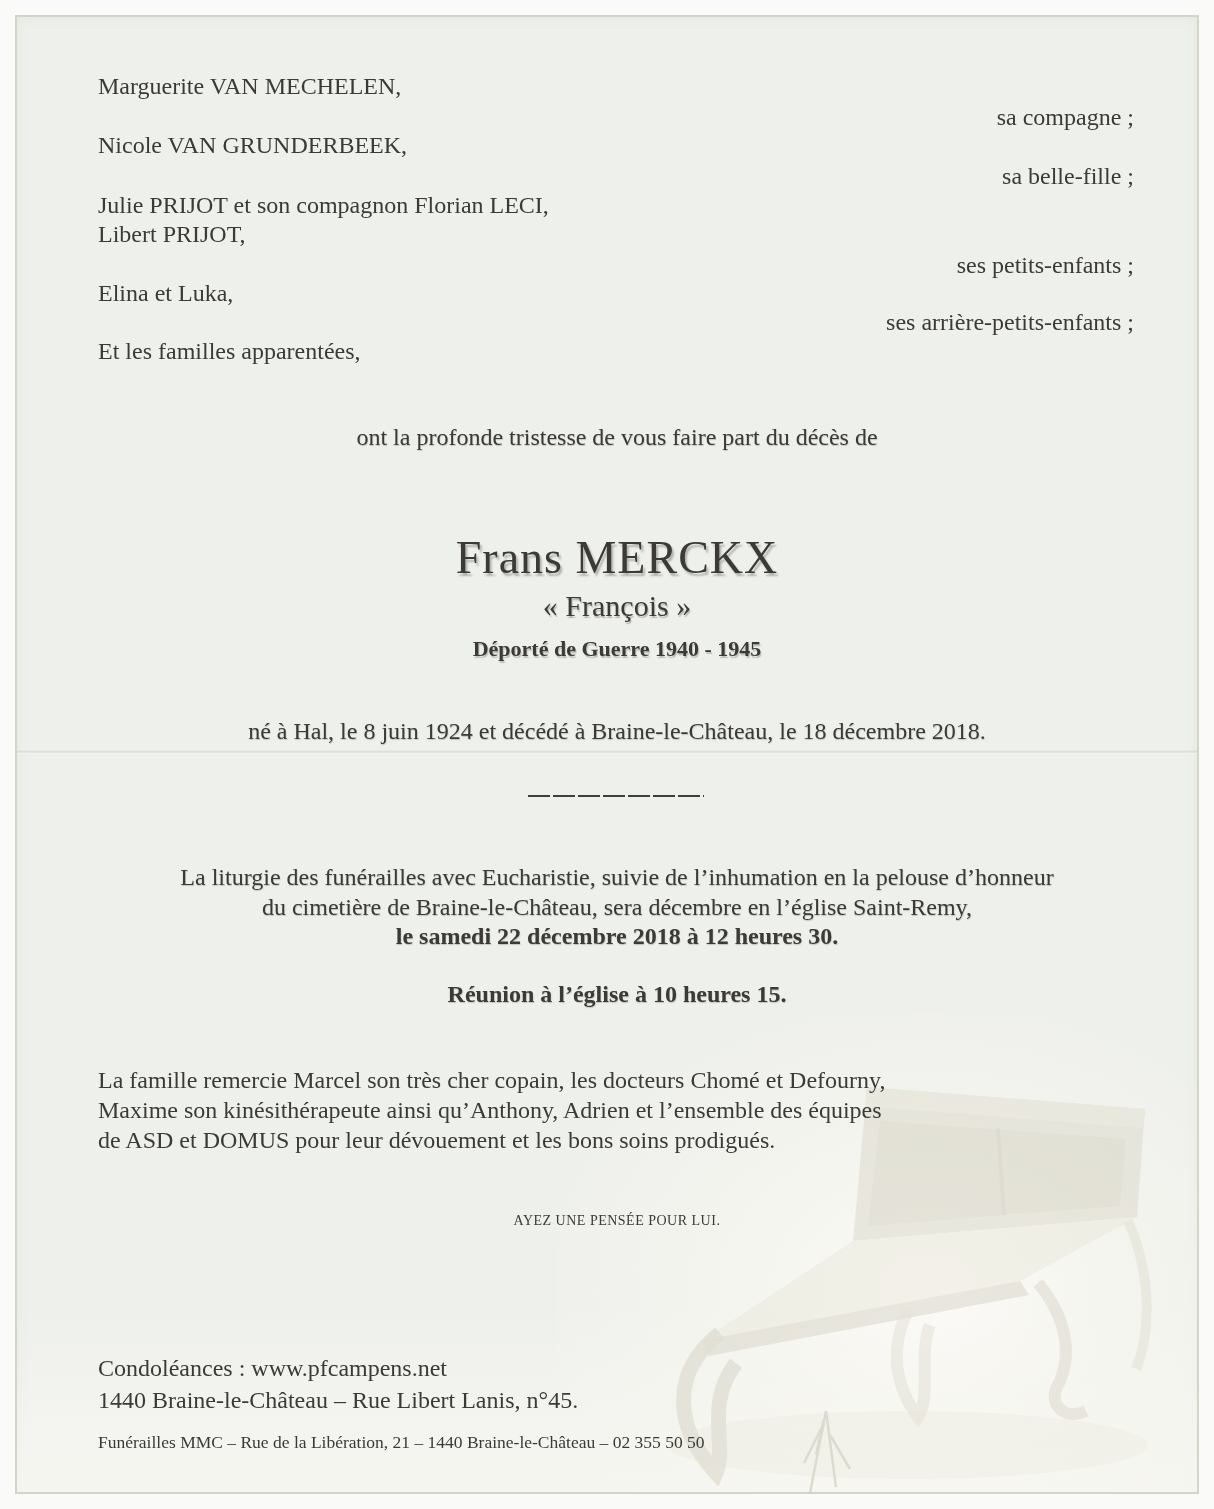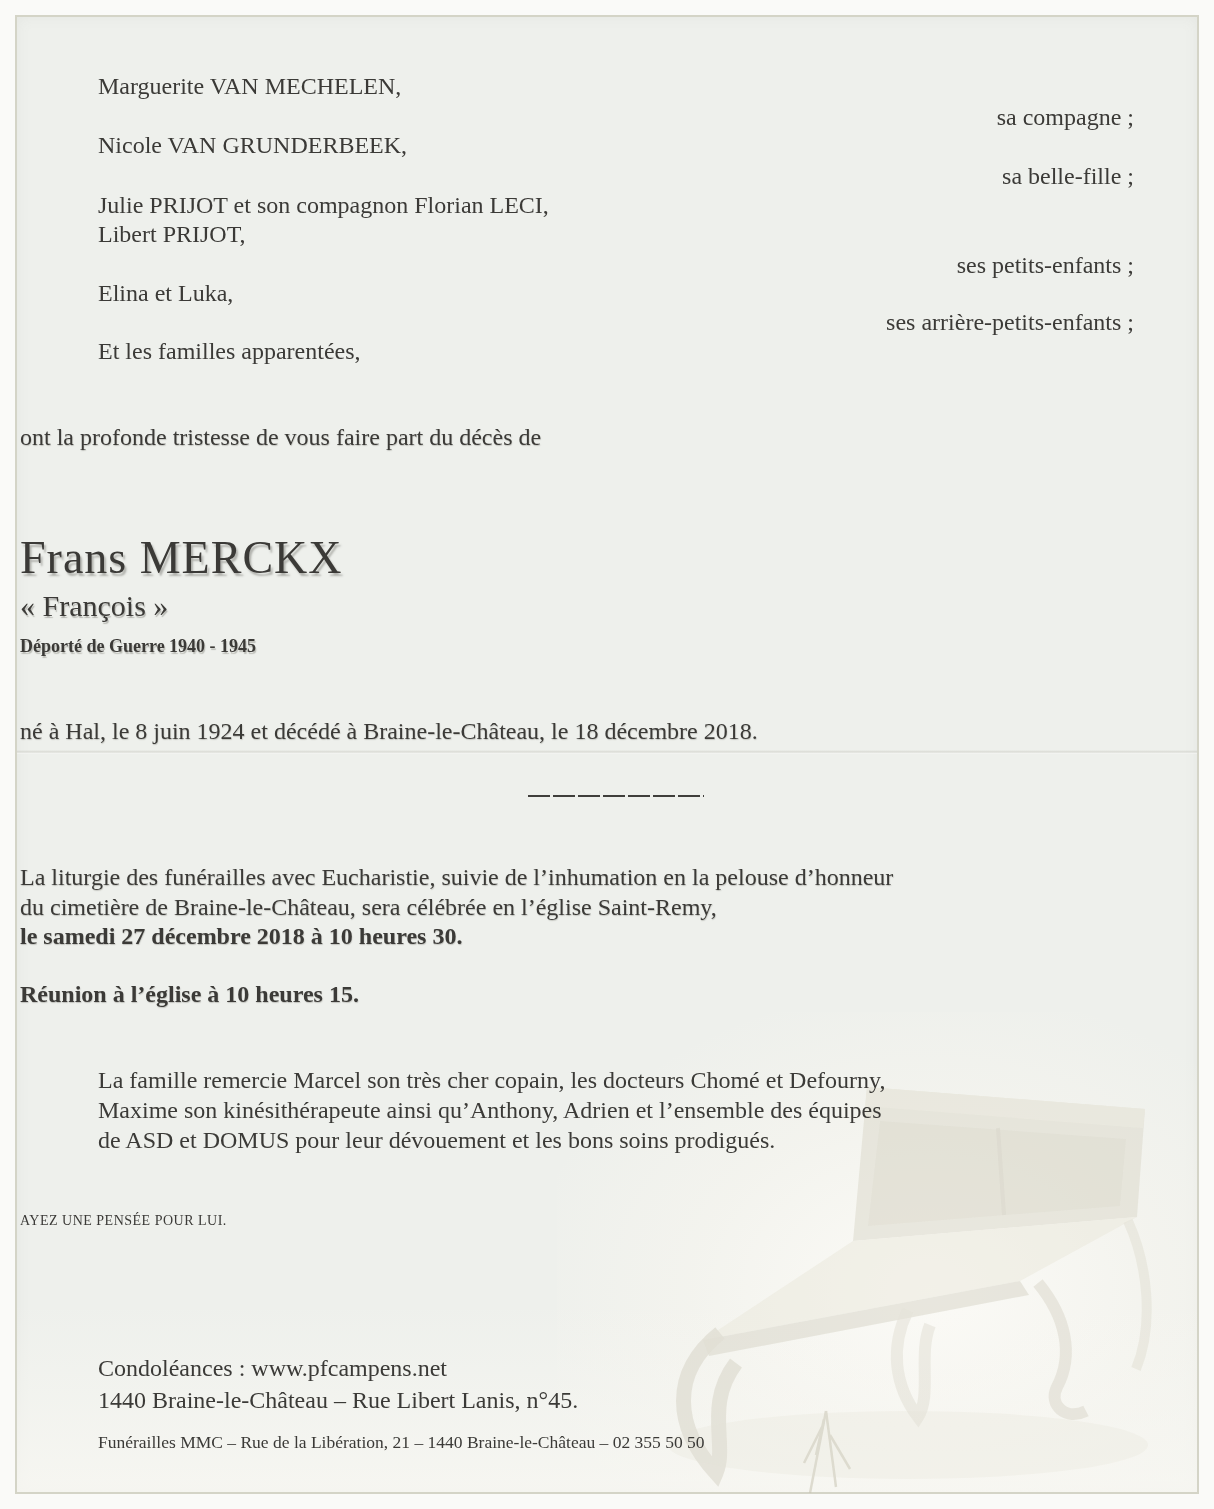--- a/index.html
+++ b/index.html
@@ -58,36 +58,36 @@
     pointer-events: none;
   }
   .line {
     position: absolute;
     white-space: nowrap;
     font-size: 24px;
     line-height: 1.2;
   }
   .left   { left: 98px; }
   .right  { right: 80px; }
-  .center { left: 20px; right: 0; text-align: left; }
+  .center { left: 20px; right: 0; text-align: center; }
   .bold   { font-weight: 700; }
   .soft-shadow { text-shadow: 0.5px 1px 1px rgba(140,140,132,0.45); }
 
   .deceased-name {
     font-size: 46px;
     letter-spacing: 1px;
     text-shadow: 2px 3px 2px rgba(120,120,113,0.5);
     margin-top: 20px;
   }
   .nickname {
     font-size: 30px;
     text-shadow: 1px 2px 1px rgba(130,130,123,0.5);
   }
   .honorific {
-    font-size: 18px;
+    font-size: 22px;
     font-weight: 700;
     text-shadow: 1px 2px 1px rgba(130,130,123,0.45);
   }
   .tribute {
     font-size: 14px;
     letter-spacing: 0.5px;
   }
   .footer-small { font-size: 17.5px; }
 
   .divider {
@@ -154,22 +154,22 @@
 
 <div class="line center soft-shadow" style="top:423px">ont la profonde tristesse de vous faire part du décès de</div>
 <div class="line center deceased-name" style="top:510px">Frans MERCKX</div>
 <div class="line center nickname" style="top:588px">« François »</div>
 <div class="line center honorific" style="top:636px">Déporté de Guerre 1940 - 1945</div>
 <div class="line center soft-shadow" style="top:717px">né à Hal, le 8 juin 1924 et décédé à Braine-le-Château, le 18 décembre 2018.</div>
 
 <div class="divider"></div>
 
 <div class="line center soft-shadow" style="top:863px">La liturgie des funérailles avec Eucharistie, suivie de l’inhumation en la pelouse d’honneur</div>
-<div class="line center soft-shadow" style="top:893px">du cimetière de Braine-le-Château, sera célébrée en l’église Saint-Remy,</div>
-<div class="line center bold soft-shadow" style="top:922px">le samedi 27 décembre 2018 à 10 heures 30.</div>
+<div class="line center soft-shadow" style="top:893px">du cimetière de Braine-le-Château, sera décembre en l’église Saint-Remy,</div>
+<div class="line center bold soft-shadow" style="top:922px">le samedi 22 décembre 2018 à 12 heures 30.</div>
 <div class="line center bold soft-shadow" style="top:980px">Réunion à l’église à 10 heures 15.</div>
 
 <div class="line left" style="top:1066px">La famille remercie Marcel son très cher copain, les docteurs Chomé et Defourny,</div>
 <div class="line left" style="top:1096px">Maxime son kinésithérapeute ainsi qu’Anthony, Adrien et l’ensemble des équipes</div>
 <div class="line left" style="top:1126px">de ASD et DOMUS pour leur dévouement et les bons soins prodigués.</div>
 
 <div class="line center tribute" style="top:1213px">AYEZ UNE PENSÉE POUR LUI.</div>
 
 <div class="line left" style="top:1354px">Condoléances : www.pfcampens.net</div>
 <div class="line left" style="top:1386px">1440 Braine-le-Château – Rue Libert Lanis, n°45.</div>

